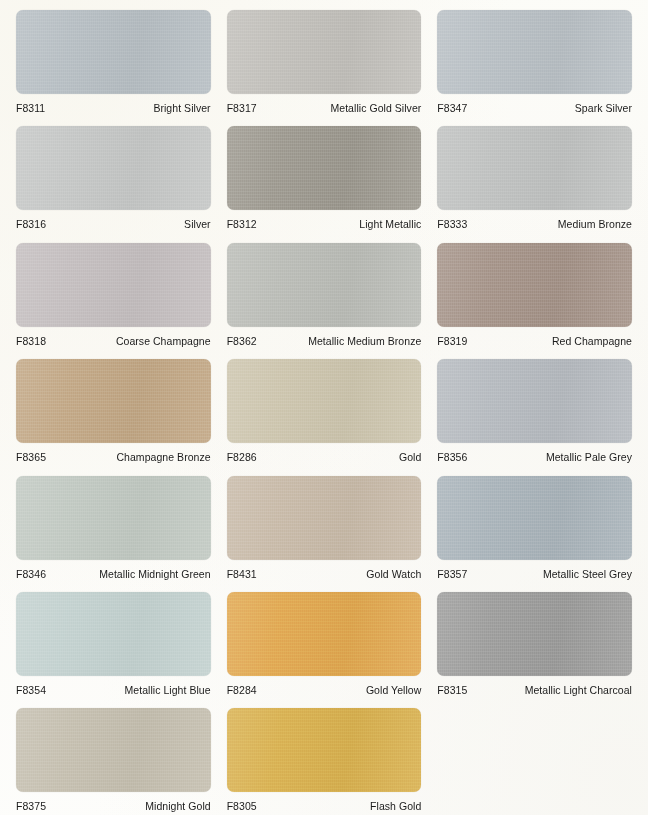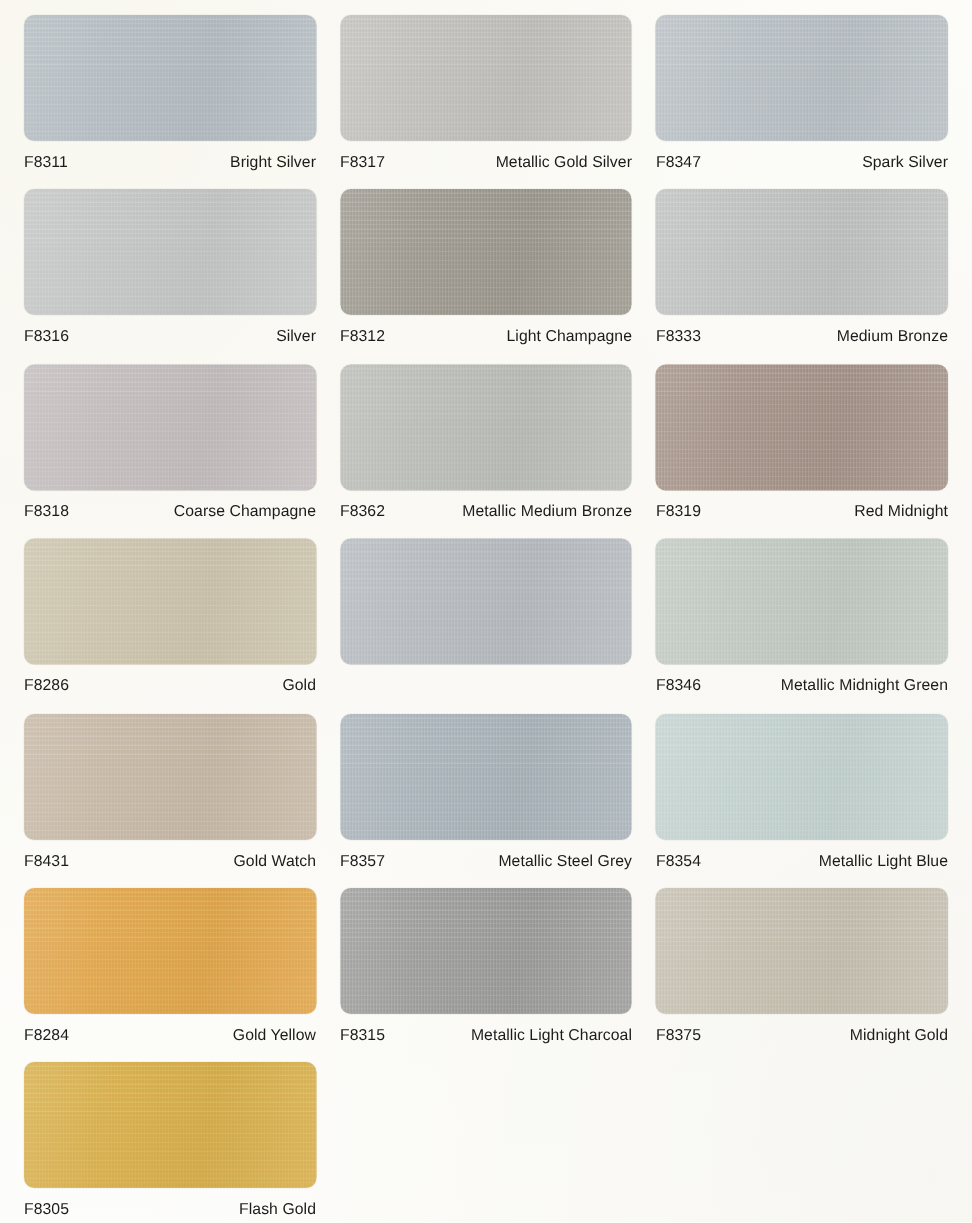--- a/index.html
+++ b/index.html
@@ -126,21 +126,21 @@
       <div class="swatch-chip" style="background-color: rgb(195, 197, 196);"></div>
       <div class="swatch-caption">
         <span class="swatch-code">F8316</span>
         <span class="swatch-name">Silver</span>
       </div>
     </div>
     <div class="swatch-cell">
       <div class="swatch-chip" style="background-color: rgb(154, 150, 140);"></div>
       <div class="swatch-caption">
         <span class="swatch-code">F8312</span>
-        <span class="swatch-name">Light Champagne</span>
+        <span class="swatch-name">Light Metallic</span>
       </div>
     </div>
     <div class="swatch-cell">
       <div class="swatch-chip" style="background-color: rgb(189, 191, 190);"></div>
       <div class="swatch-caption">
         <span class="swatch-code">F8333</span>
         <span class="swatch-name">Medium Bronze</span>
       </div>
     </div>
     <div class="swatch-cell">
@@ -154,32 +154,43 @@
       <div class="swatch-chip" style="background-color: rgb(184, 186, 180);"></div>
       <div class="swatch-caption">
         <span class="swatch-code">F8362</span>
         <span class="swatch-name">Metallic Medium Bronze</span>
       </div>
     </div>
     <div class="swatch-cell">
       <div class="swatch-chip" style="background-color: rgb(162, 144, 133);"></div>
       <div class="swatch-caption">
         <span class="swatch-code">F8319</span>
-        <span class="swatch-name">Red Midnight</span>
+        <span class="swatch-name">Red Champagne</span>
+      </div>
+    </div>
+    <div class="swatch-cell">
+      <div class="swatch-chip" style="background-color: rgb(192, 165, 130);"></div>
+      <div class="swatch-caption">
+        <span class="swatch-code">F8365</span>
+        <span class="swatch-name">Champagne Bronze</span>
       </div>
     </div>
     <div class="swatch-cell">
       <div class="swatch-chip" style="background-color: rgb(203, 195, 171);"></div>
       <div class="swatch-caption">
         <span class="swatch-code">F8286</span>
         <span class="swatch-name">Gold</span>
       </div>
     </div>
     <div class="swatch-cell">
       <div class="swatch-chip" style="background-color: rgb(179, 184, 189);"></div>
+      <div class="swatch-caption">
+        <span class="swatch-code">F8356</span>
+        <span class="swatch-name">Metallic Pale Grey</span>
+      </div>
     </div>
     <div class="swatch-cell">
       <div class="swatch-chip" style="background-color: rgb(191, 199, 192);"></div>
       <div class="swatch-caption">
         <span class="swatch-code">F8346</span>
         <span class="swatch-name">Metallic Midnight Green</span>
       </div>
     </div>
     <div class="swatch-cell">
       <div class="swatch-chip" style="background-color: rgb(198, 184, 166);"></div>

